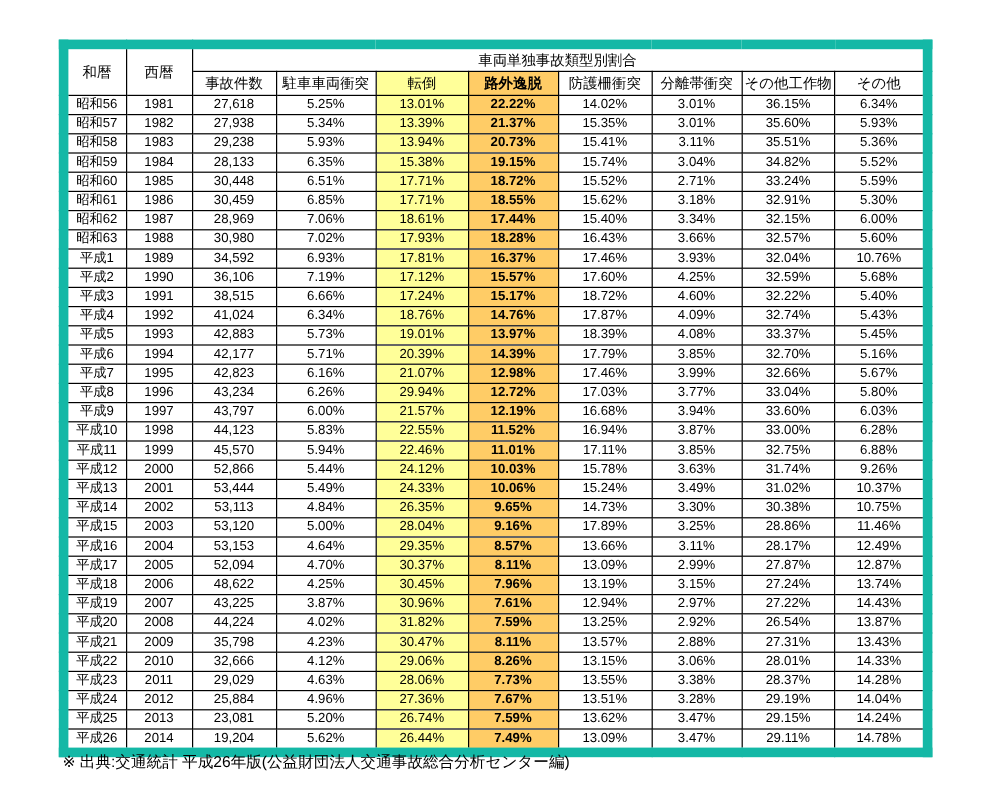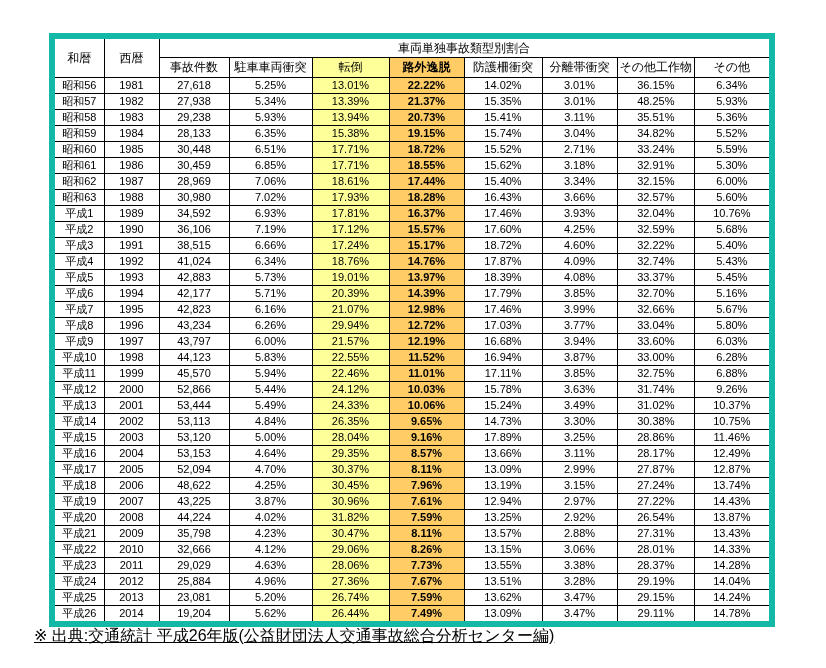--- a/index.html
+++ b/index.html
@@ -1,35 +1,35 @@
 <!DOCTYPE html>
 <html><head>
 <meta charset="utf-8">
 <style>
   html,body{margin:0;padding:0;}
   body{
     width:826px;height:668px;background:#ffffff;position:relative;
     font-family:"Liberation Sans","DejaVu Sans",sans-serif;color:#000;
   }
   .tbl-wrap{position:absolute;left:49px;top:33px;}
-  table{border-collapse:collapse;border:6px solid #14b8a6;table-layout:fixed;}
+  table{border-collapse:collapse;border:8px solid #14b8a6;table-layout:fixed;}
   th,td{
     border:1px solid #000;
     font-size:11px;font-weight:normal;
     text-align:center;vertical-align:middle;
     padding:0 2px;height:15px;line-height:15px;
     overflow:hidden;white-space:nowrap;
   }
   thead th{font-size:12px;height:19px;line-height:19px;}
   thead tr.group-row th{height:18px;line-height:18px;}
   th.c-yellow, td.c-yellow{background:var(--hl-yellow,#FFFF99);}
   th.c-orange, td.c-orange{background:var(--hl-orange,#FFCC66);font-weight:bold;}
   .footer-note{
-    position:absolute;left:34px;top:626px;
-    font-size:16px;letter-spacing:0px;text-decoration:underline;
+    position:absolute;left:52px;top:626px;
+    font-size:13px;letter-spacing:0px;
   }
   
   col.c0{width:52px}  col.c1{width:55px}  col.c2{width:70px}
   col.c3{width:83px}  col.c4{width:77px}  col.c5{width:75px}
   col.c6{width:78px}  col.c7{width:75px}  col.c8{width:75px}
   col.c9{width:77px}
 </style>
 </head>
 <body style="--hl-yellow: #FFFF99; --hl-orange: #FFCC66;">
 
@@ -79,21 +79,21 @@
         </tr>
         <tr>
           <td>昭和57</td>
           <td>1982</td>
           <td>27,938</td>
           <td>5.34%</td>
           <td class="c-yellow">13.39%</td>
           <td class="c-orange">21.37%</td>
           <td>15.35%</td>
           <td>3.01%</td>
-          <td>48.25%</td>
+          <td>35.60%</td>
           <td>5.93%</td>
         </tr>
         <tr>
           <td>昭和58</td>
           <td>1983</td>
           <td>29,238</td>
           <td>5.93%</td>
           <td class="c-yellow">13.94%</td>
           <td class="c-orange">20.73%</td>
           <td>15.41%</td>

